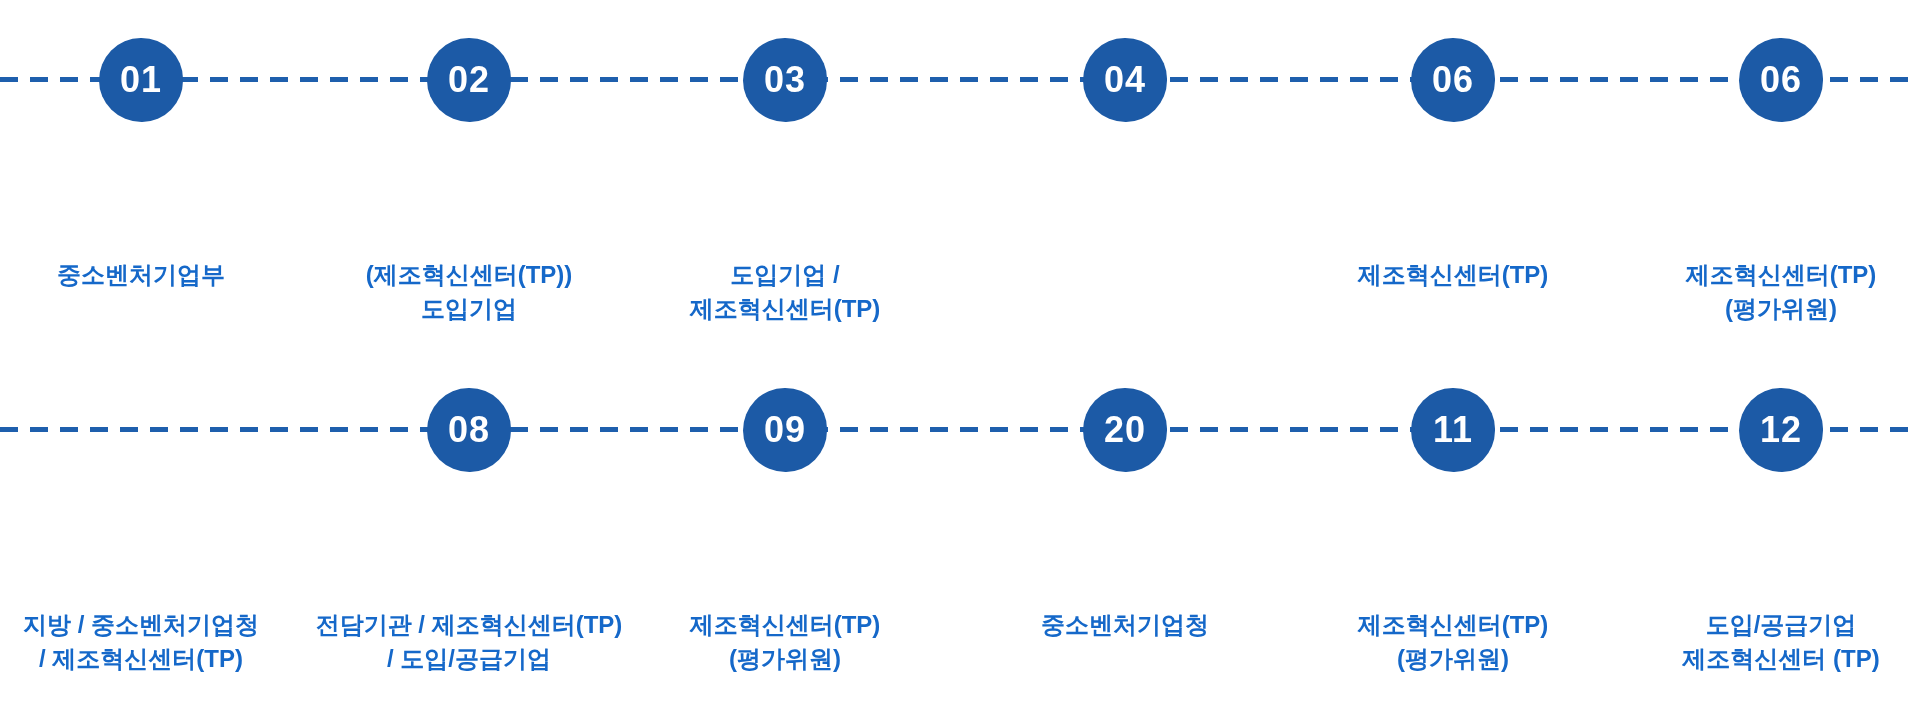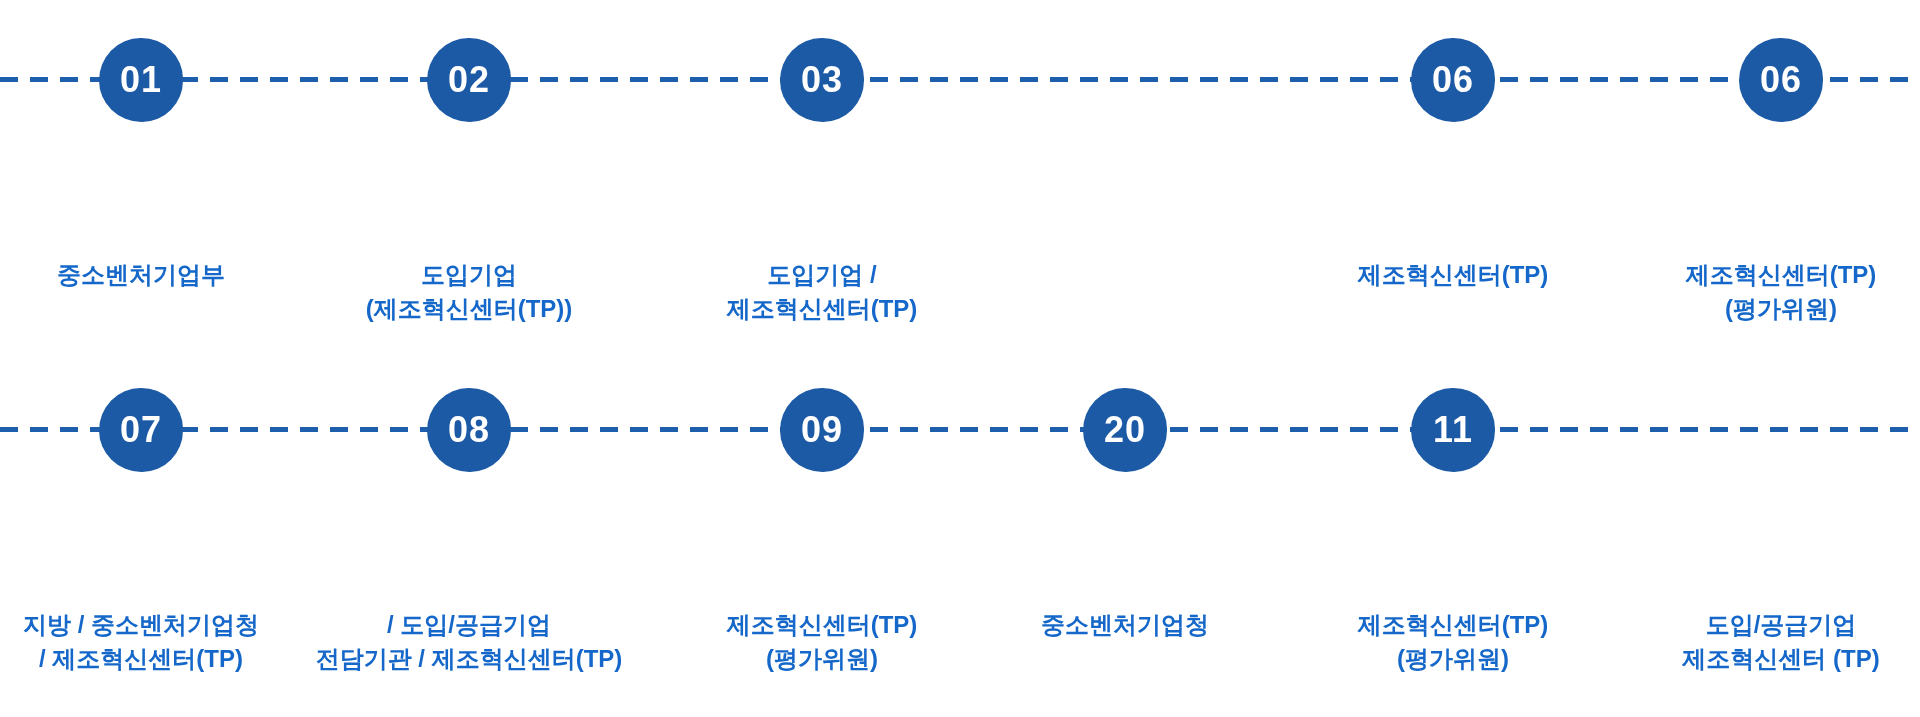--- a/index.html
+++ b/index.html
@@ -64,21 +64,21 @@
     color:var(--label-color);
     font-size:24px;
     font-weight:bold;
     line-height:34px;
   }
   .label .line{display:block;white-space:nowrap;}
   .label .line:empty{display:none;}
   
   .c1{left:-29px;}   
   .c2{left:299px;}   
-  .c3{left:652px;}   
+  .c3{left:615px;}   
   .c4{left:955px;}   
   .c5{left:1283px;}  
   .c6{left:1611px;}  
 </style>
 </head>
 <body>
 
 <div class="canvas">
 
   <div class="dash-line row1"></div>
@@ -92,36 +92,39 @@
       <span class="line">중소벤처기업부</span>
 
     </div>
   </div>
 
   <div class="step row1 c2">
     <div class="circle">
       <span class="num">02</span>
     </div>
     <div class="label">
+      <span class="line">(제조혁신센터(TP))</span>
       <span class="line">도입기업</span>
-      <span class="line">(제조혁신센터(TP))</span>
     </div>
   </div>
 
   <div class="step row1 c3">
     <div class="circle">
       <span class="num">03</span>
     </div>
     <div class="label">
       <span class="line">도입기업 /</span>
       <span class="line">제조혁신센터(TP)</span>
     </div>
   </div>
 
   <div class="step row1 c4">
+    <div class="circle">
+      <span class="num">04</span>
+    </div>
   </div>
 
   <div class="step row1 c5">
     <div class="circle">
       <span class="num">06</span>
     </div>
     <div class="label">
       <span class="line">제조혁신센터(TP)</span>
 
     </div>
@@ -131,36 +134,33 @@
     <div class="circle">
       <span class="num">06</span>
     </div>
     <div class="label">
       <span class="line">제조혁신센터(TP)</span>
       <span class="line">(평가위원)</span>
     </div>
   </div>
 
   <div class="step row2 c1">
-    <div class="circle">
-      <span class="num">07</span>
-    </div>
     <div class="label">
       <span class="line">지방 / 중소벤처기업청</span>
       <span class="line">/ 제조혁신센터(TP)</span>
     </div>
   </div>
 
   <div class="step row2 c2">
     <div class="circle">
       <span class="num">08</span>
     </div>
     <div class="label">
+      <span class="line">전담기관 / 제조혁신센터(TP)</span>
       <span class="line">/ 도입/공급기업</span>
-      <span class="line">전담기관 / 제조혁신센터(TP)</span>
     </div>
   </div>
 
   <div class="step row2 c3">
     <div class="circle">
       <span class="num">09</span>
     </div>
     <div class="label">
       <span class="line">제조혁신센터(TP)</span>
       <span class="line">(평가위원)</span>
@@ -181,19 +181,22 @@
     <div class="circle">
       <span class="num">11</span>
     </div>
     <div class="label">
       <span class="line">제조혁신센터(TP)</span>
       <span class="line">(평가위원)</span>
     </div>
   </div>
 
   <div class="step row2 c6">
+    <div class="circle">
+      <span class="num">12</span>
+    </div>
     <div class="label">
       <span class="line">도입/공급기업</span>
       <span class="line">제조혁신센터 (TP)</span>
     </div>
   </div>
 
 </div>
 
 </body></html>

